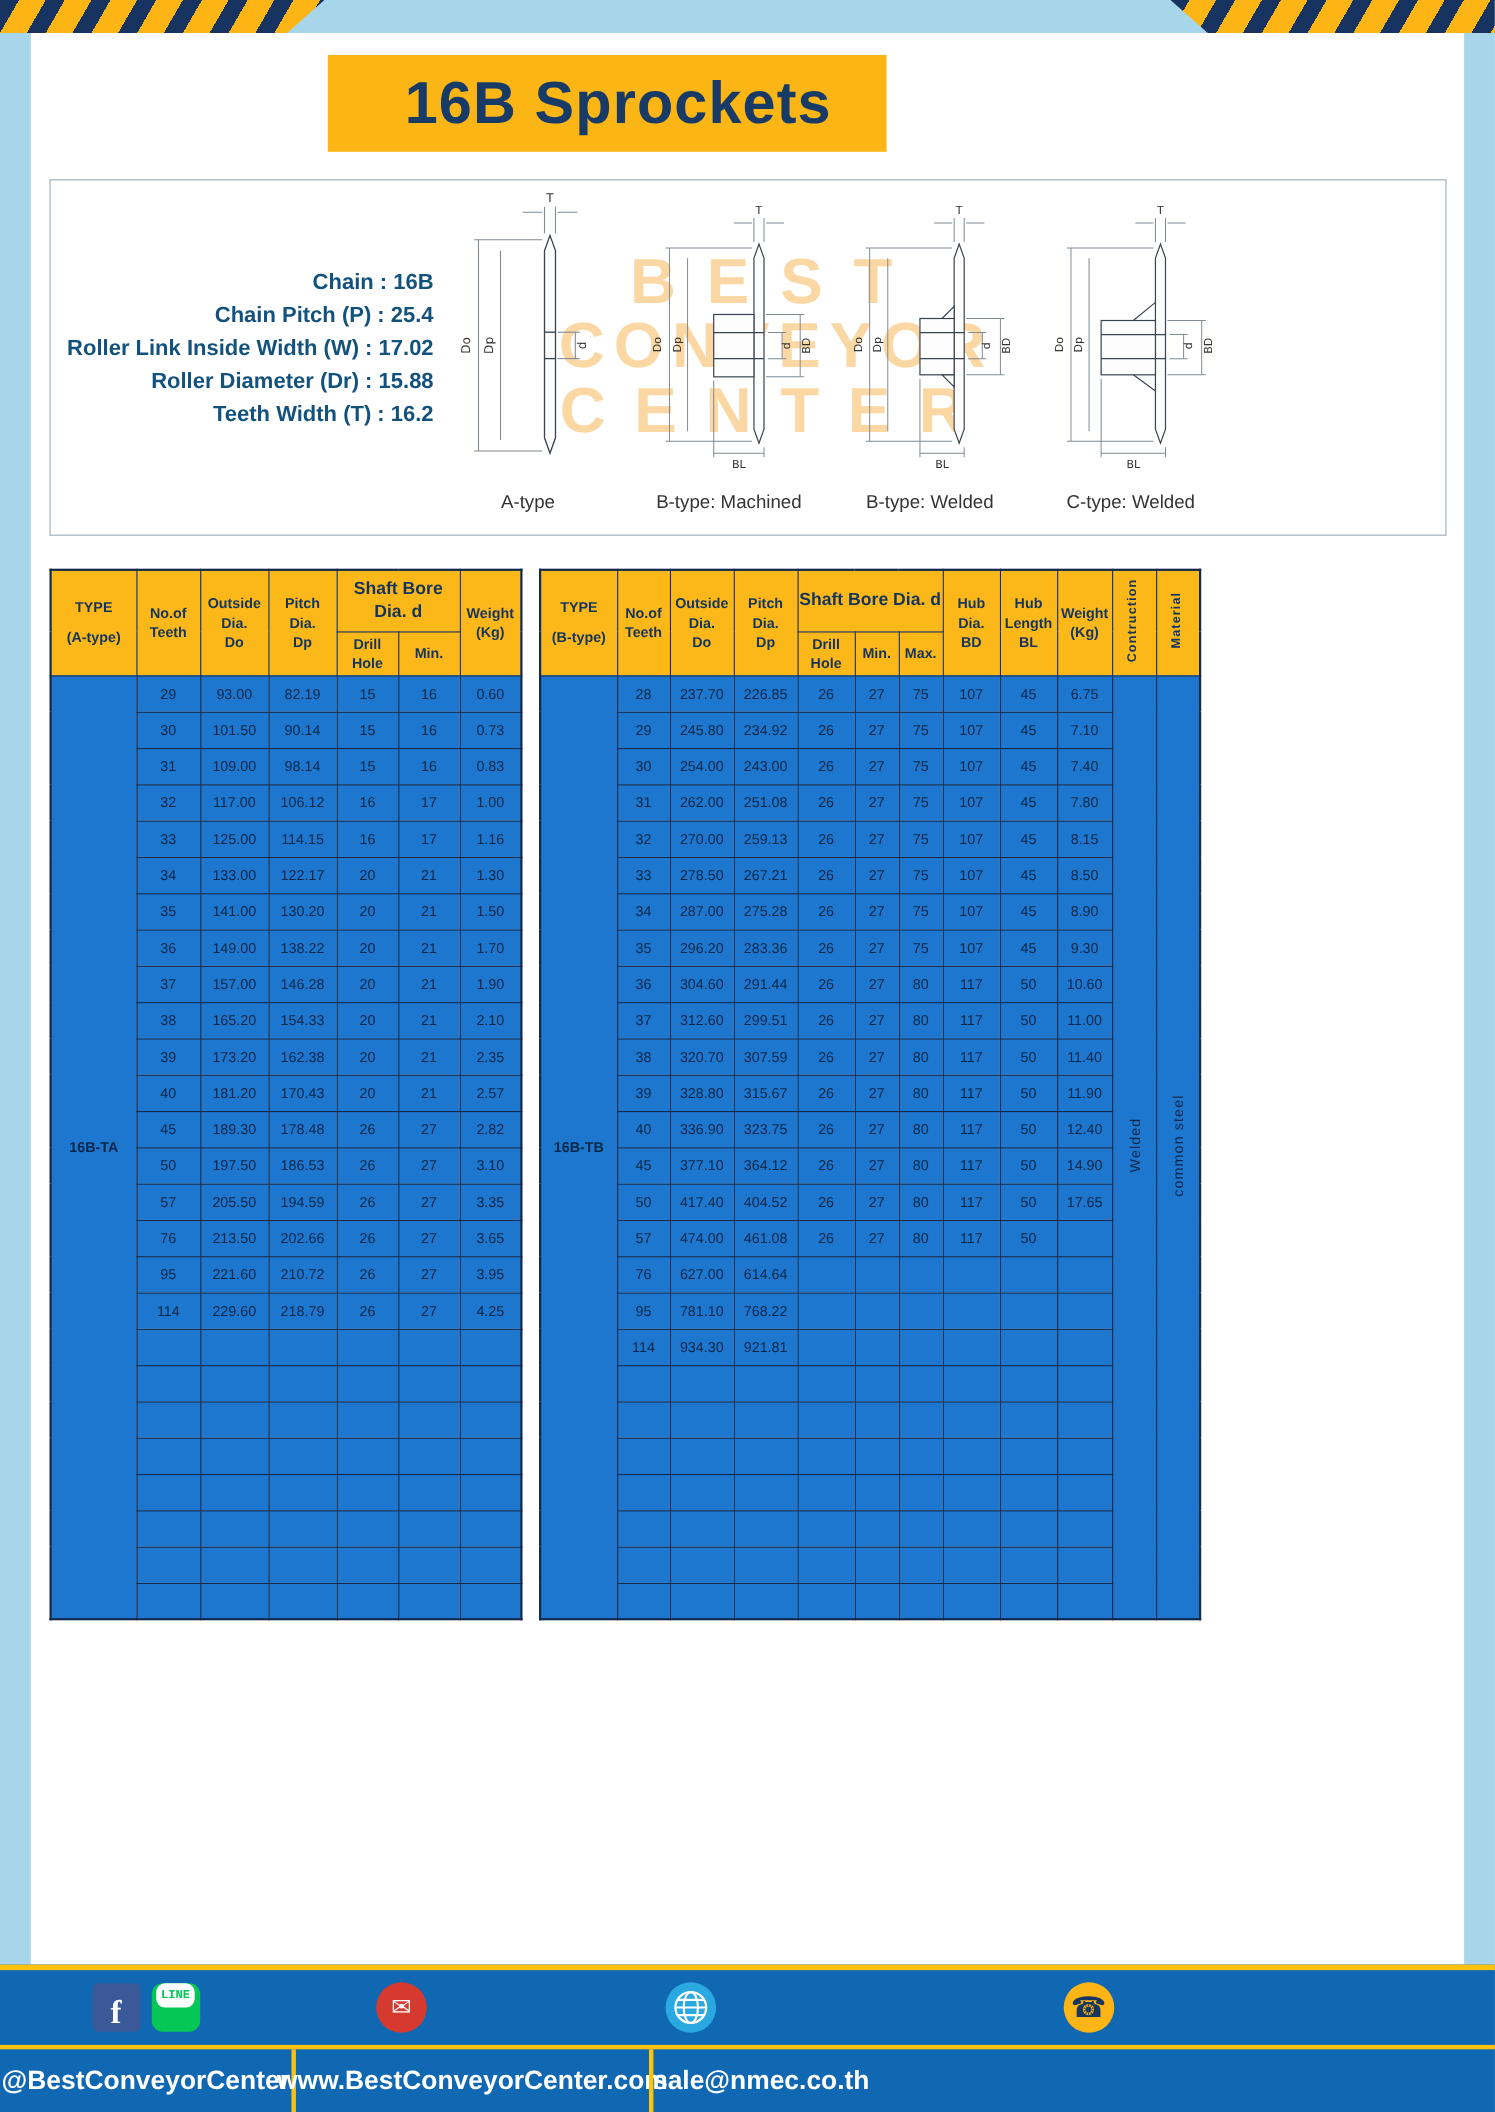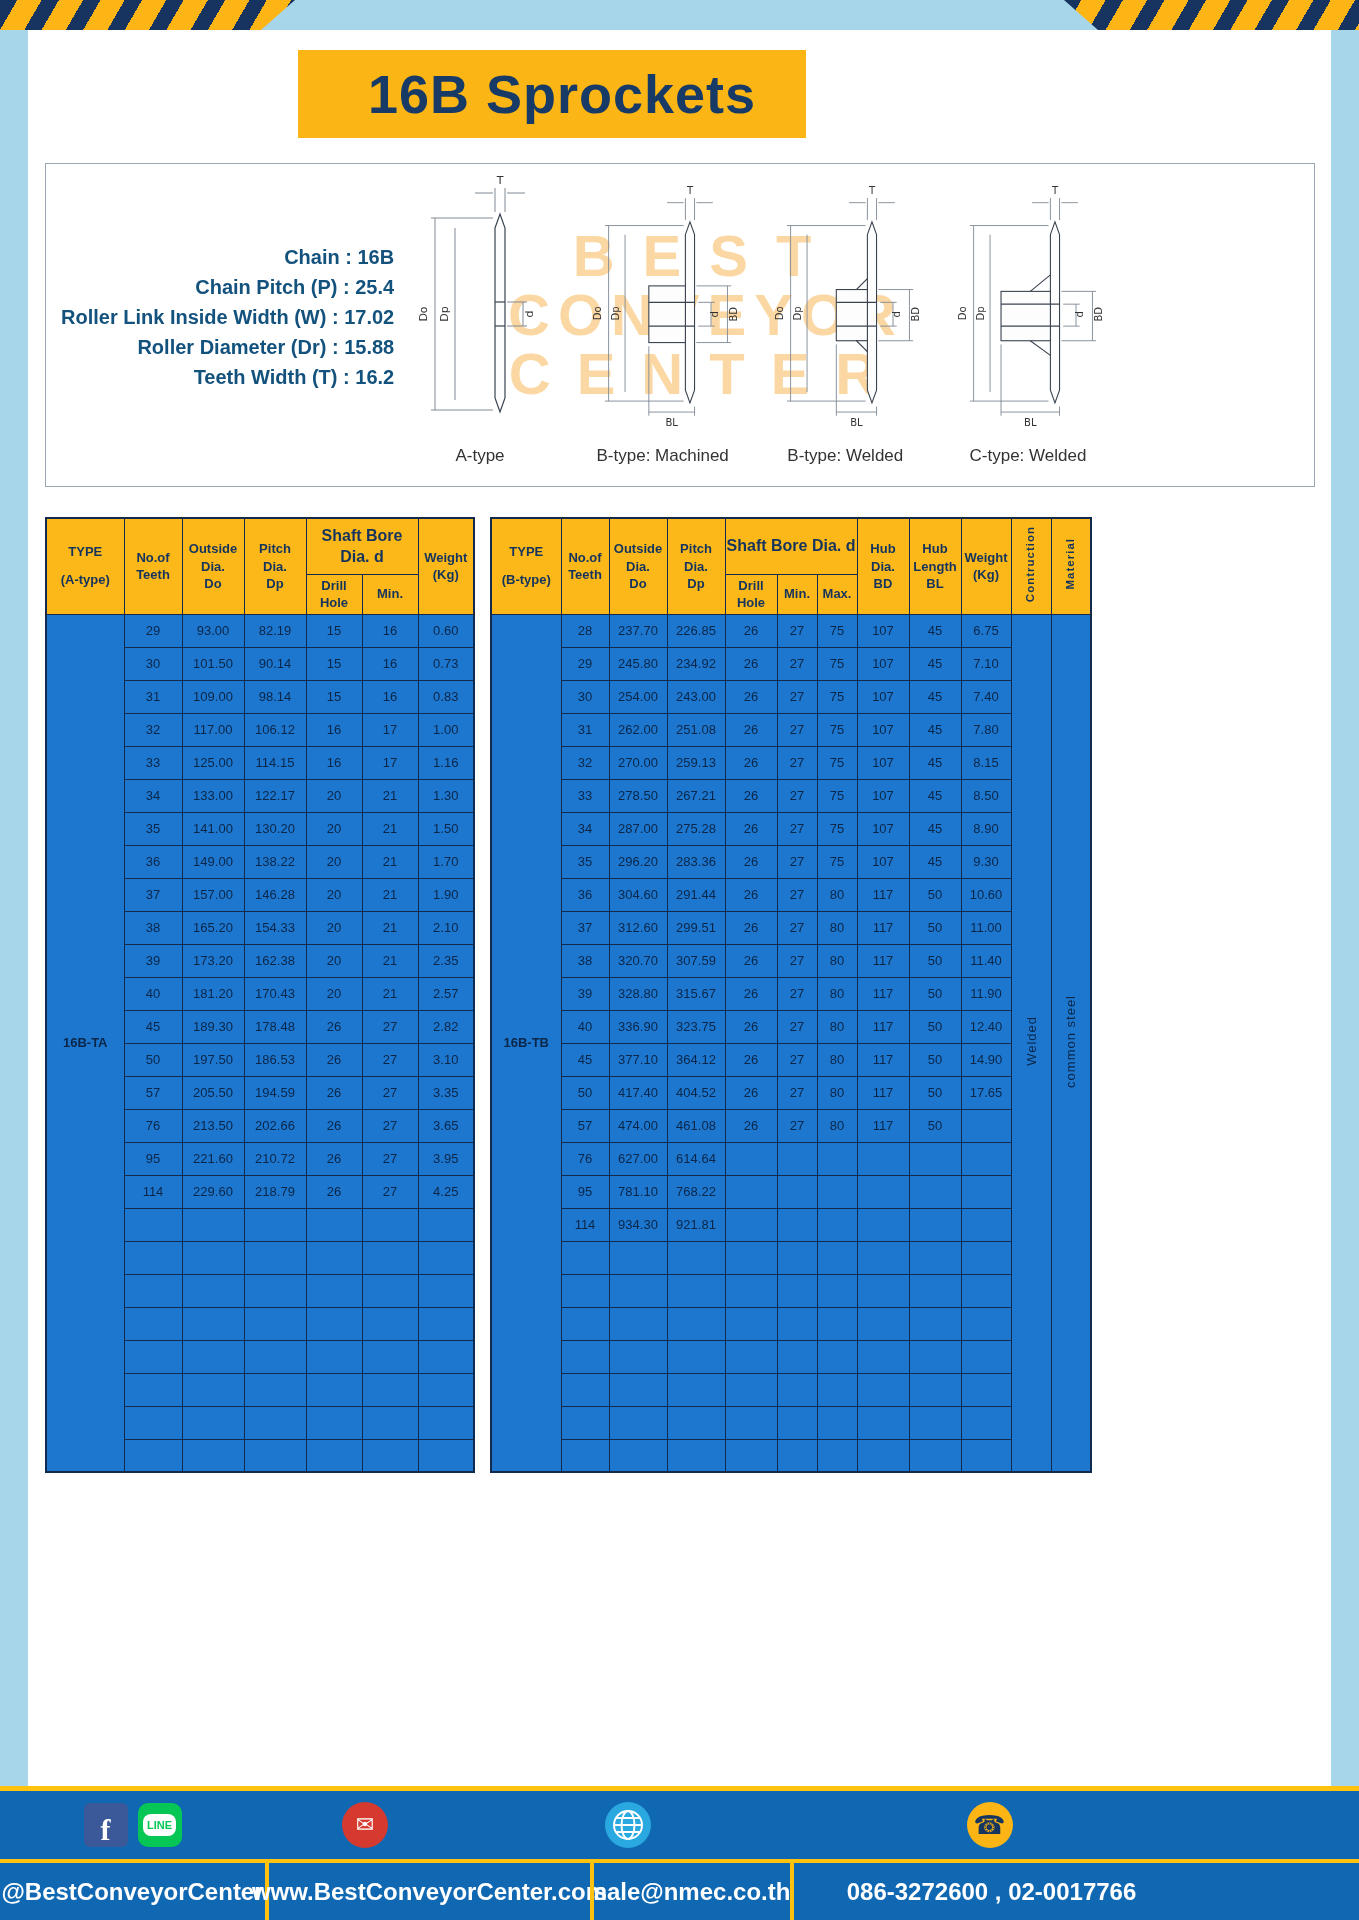--- a/index.html
+++ b/index.html
@@ -66,21 +66,21 @@
   .footer-text { height: 57px; display: flex; align-items: stretch; }
   .f-sec { display: flex; align-items: center; justify-content: center; gap: 10px; }
   .f-s1 { width: 265px; } .f-s2 { width: 200px; } .f-s3 { width: 325px; } .f-s4 { width: 569px; padding-right: 170px; }
   .footer-text .f-sec { border-left: 4px solid #ffc20e; }
   .footer-text .f-sec:first-child { border-left: none; }
   .f-label { color: #ffffff; font-weight: bold; font-size: 24px; }
   .icon-fb { width: 44px; height: 44px; background: #3b5998; border-radius: 6px; color: #fff;
     font-weight: bold; font-size: 30px; display: flex; align-items: flex-end; justify-content: center;
     font-family: "Liberation Serif", serif; overflow: hidden; }
   .icon-line { width: 44px; height: 44px; background: #06c755; border-radius: 10px; display: flex;
-    align-items: center; justify-content: center; }
+    align-items: flex-start; justify-content: center; font-family: Liberation Mono, monospace; }
   .icon-line .bubble { background: #ffffff; border-radius: 8px; padding: 5px 4px; color: #06c755;
     font-weight: bold; font-size: 11px; letter-spacing: 0; }
   .icon-round { width: 46px; height: 46px; border-radius: 50%; display: flex; align-items: center; justify-content: center; }
   .icon-mail { background: #d63a2f; color: #fff; font-size: 22px; }
   .icon-globe { background: #29a9e0; }
   .icon-phone { background: #fcb514; color: #17365f; font-size: 26px; }
 </style>
 </head>
 <body>
 
@@ -875,18 +875,15 @@
     <div class="footer-text">
       <div class="f-sec f-s1">
           <span class="f-label">@BestConveyorCenter</span>
         </div>
       <div class="f-sec f-s3">
           <span class="f-label">www.BestConveyorCenter.com</span>
         </div>
       <div class="f-sec f-s2">
           <span class="f-label">sale@nmec.co.th</span>
         </div>
-      <div class="f-sec f-s4">
-          <span class="f-label">086-3272600 , 02-0017766</span>
-        </div>
     </div>
   </div>
 </div>
 
 </body></html>

